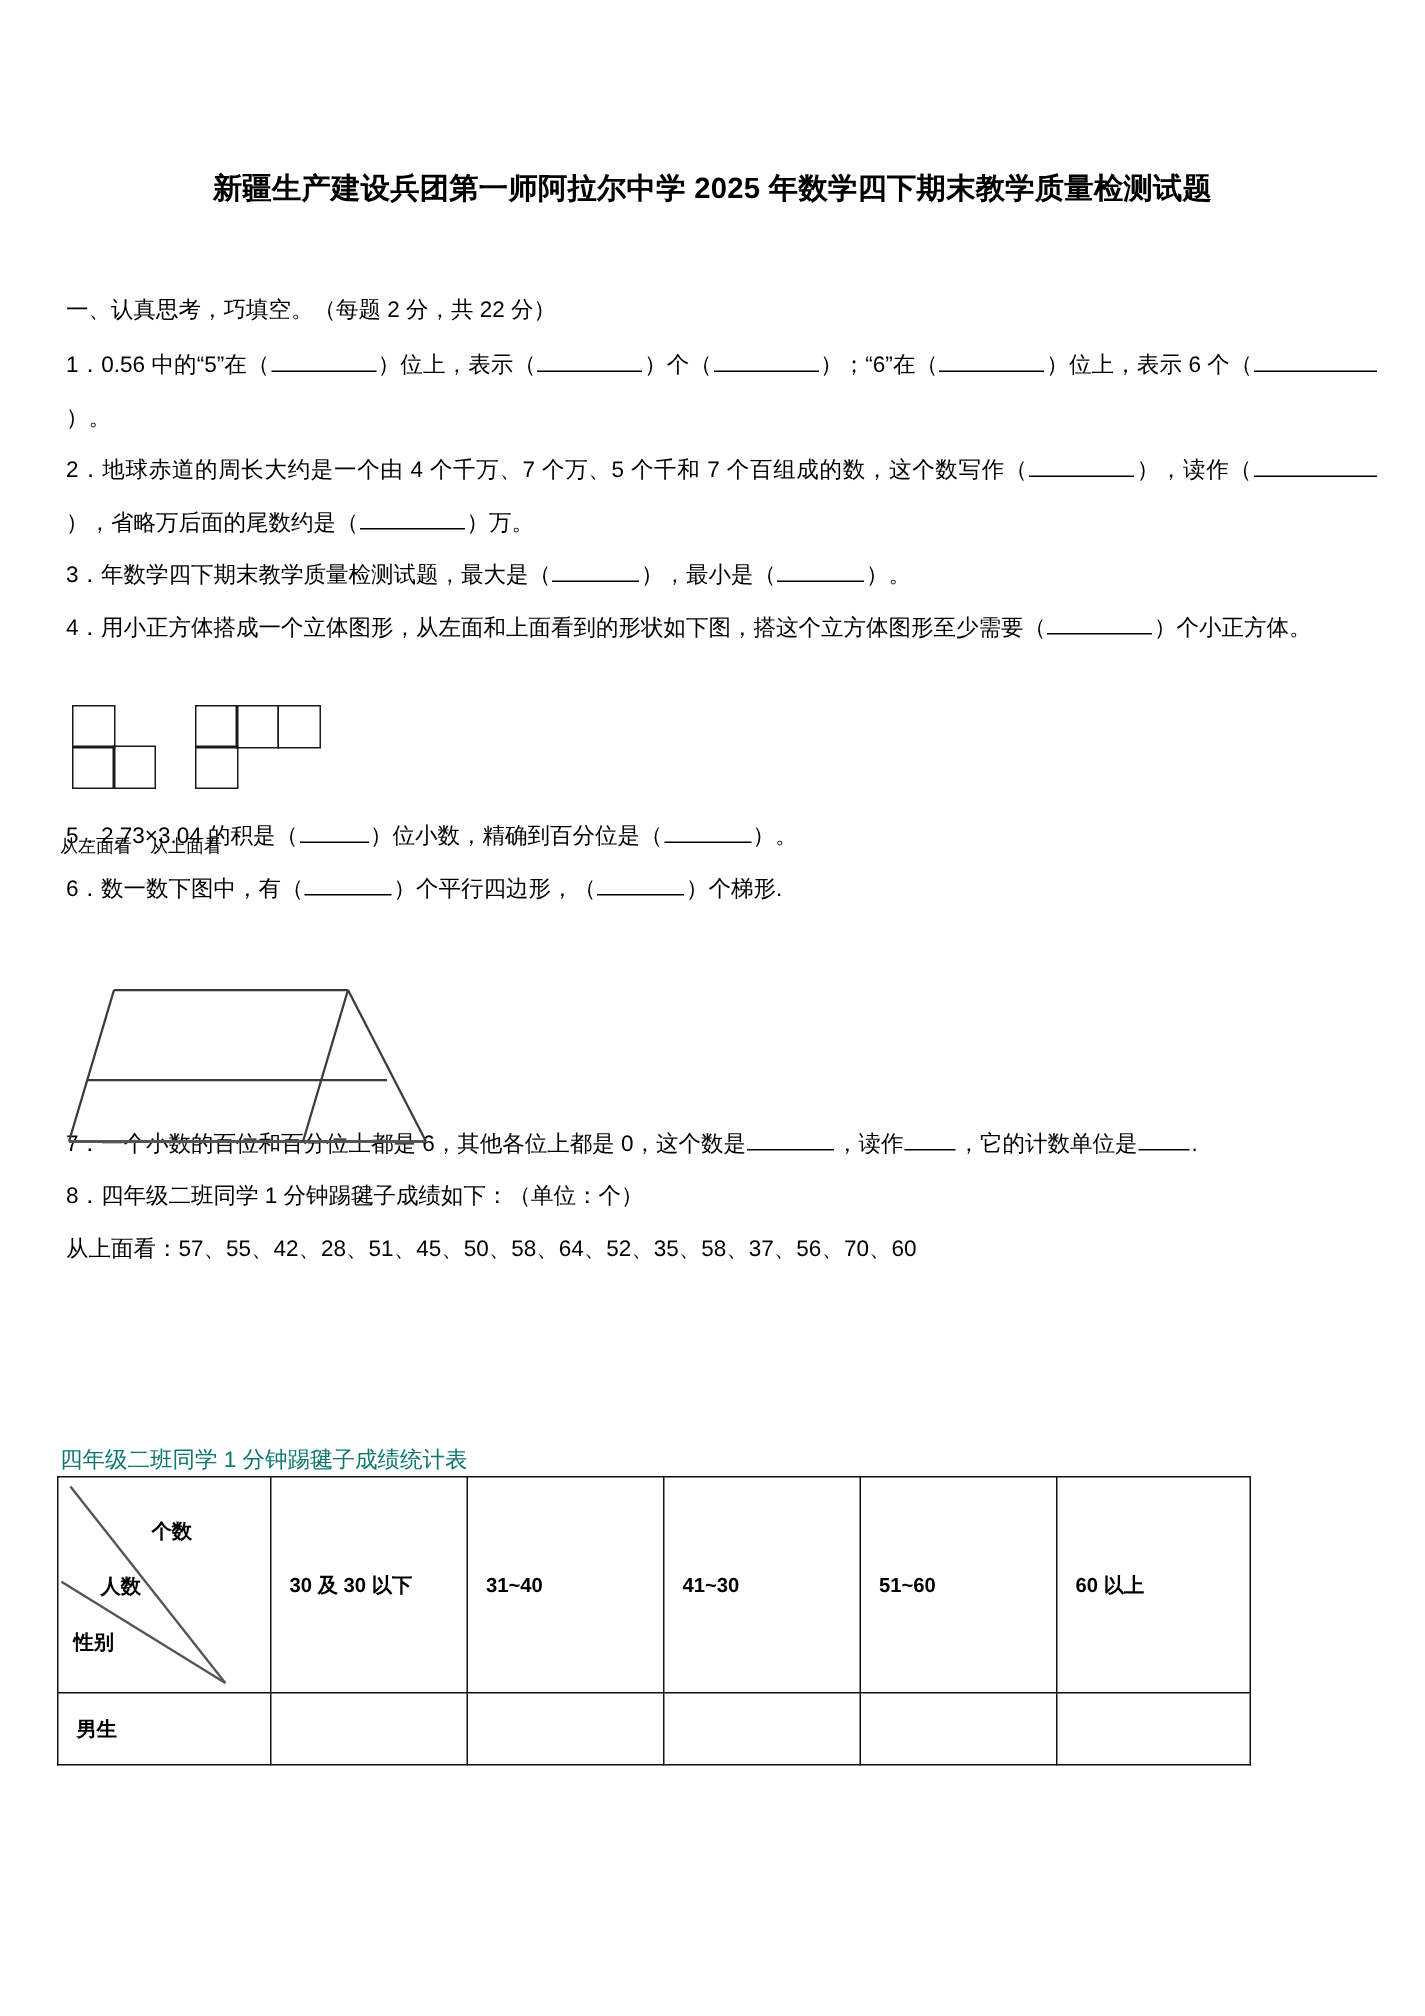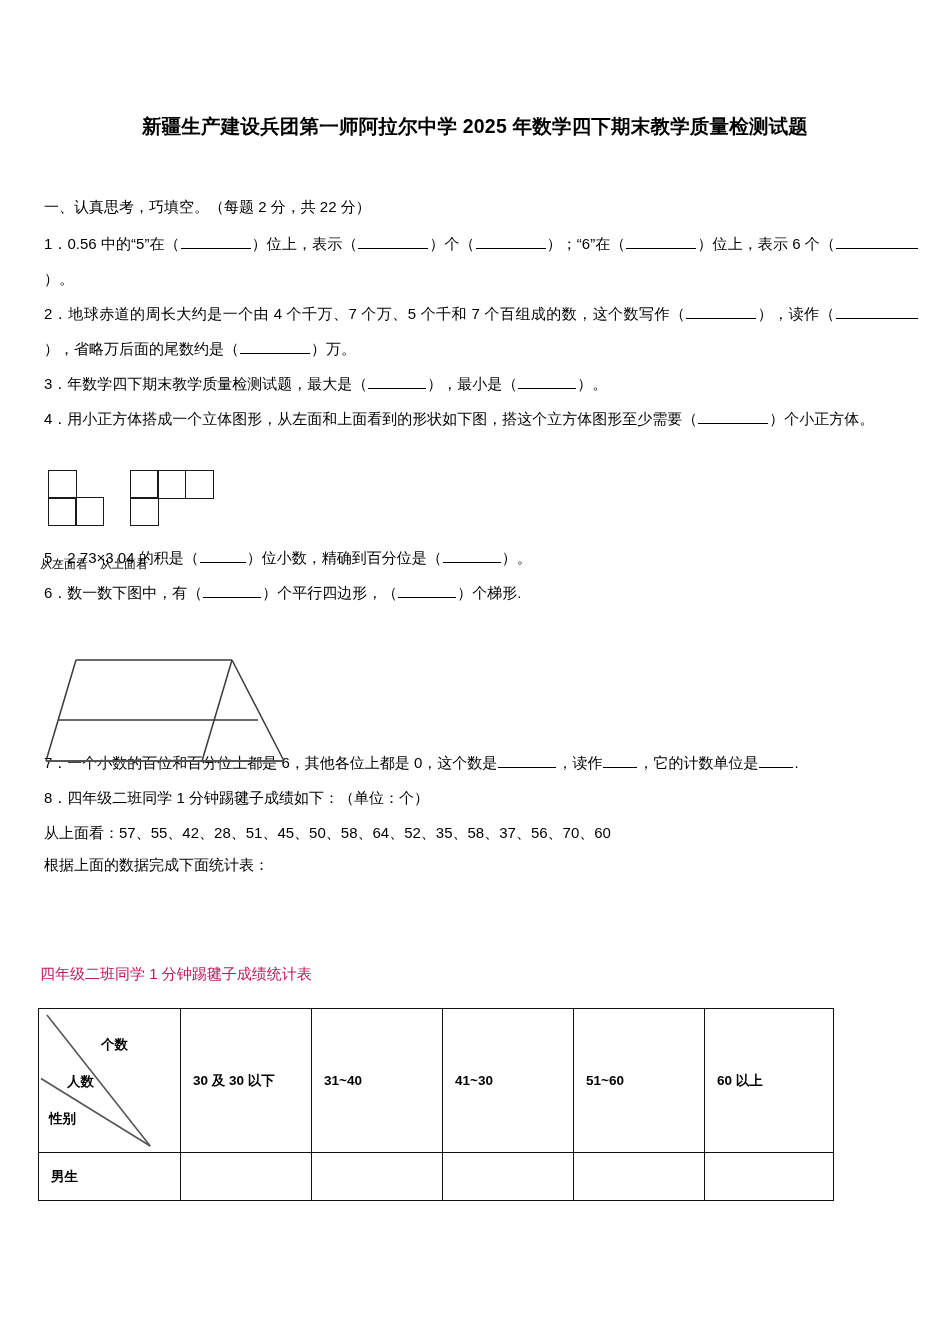--- a/index.html
+++ b/index.html
@@ -103,27 +103,27 @@
     height: 120px;
   }
 
   
   .table-caption {
     position: absolute;
     left: 40px;
     top: 963px;
     font-family: "Liberation Sans", "DejaVu Sans", sans-serif;
     font-size: 15px;
-    color: #be185d;
+    color: #0f766e;
     line-height: 22px;
   }
   table.stat {
     position: absolute;
     left: 38px;
-    top: 1008px;
+    top: 984px;
     width: 795px;
     border-collapse: collapse;
     table-layout: fixed;
     font-family: "Liberation Sans", "DejaVu Sans", sans-serif;
   }
   table.stat td {
     border: 1.4px solid #111;
     font-size: 13.5px;
     font-weight: bold;
     padding: 0 0 0 12px;
@@ -180,21 +180,20 @@
 
     <div style="height:135px"></div>
 
     <p class="q"><span>7．</span><span>一个小数的百位和百分位上都是 6，其他各位上都是 0，这个数是</span><span class="blank b-md"></span><span>，读作</span><span class="blank b-xs"></span><span>，它的计数单位是</span><span class="blank b-xs"></span><span>.</span></p>
 
     <p class="q"><span>8．</span><span>四年级二班同学 1 分钟踢毽子成绩如下：（单位：个）</span></p>
 
 
     <p class="q"><span>从上面看：</span><span>57、55、42、28、51、45、50、58、64、52、35、58、37、56、70、60</span></p>
 
-    <p class="q" style="line-height:30px">根据上面的数据完成下面统计表：</p>
 
   </div>
 
   <div class="figure-cubes">
 
     <div class="sq" style="left:0px;  top:0px;"></div>
     <div class="sq" style="left:0px;  top:27.4px;"></div>
     <div class="sq" style="left:27.4px; top:27.4px;"></div>
 
     <div class="sq" style="left:82px;  top:0px;"></div>

